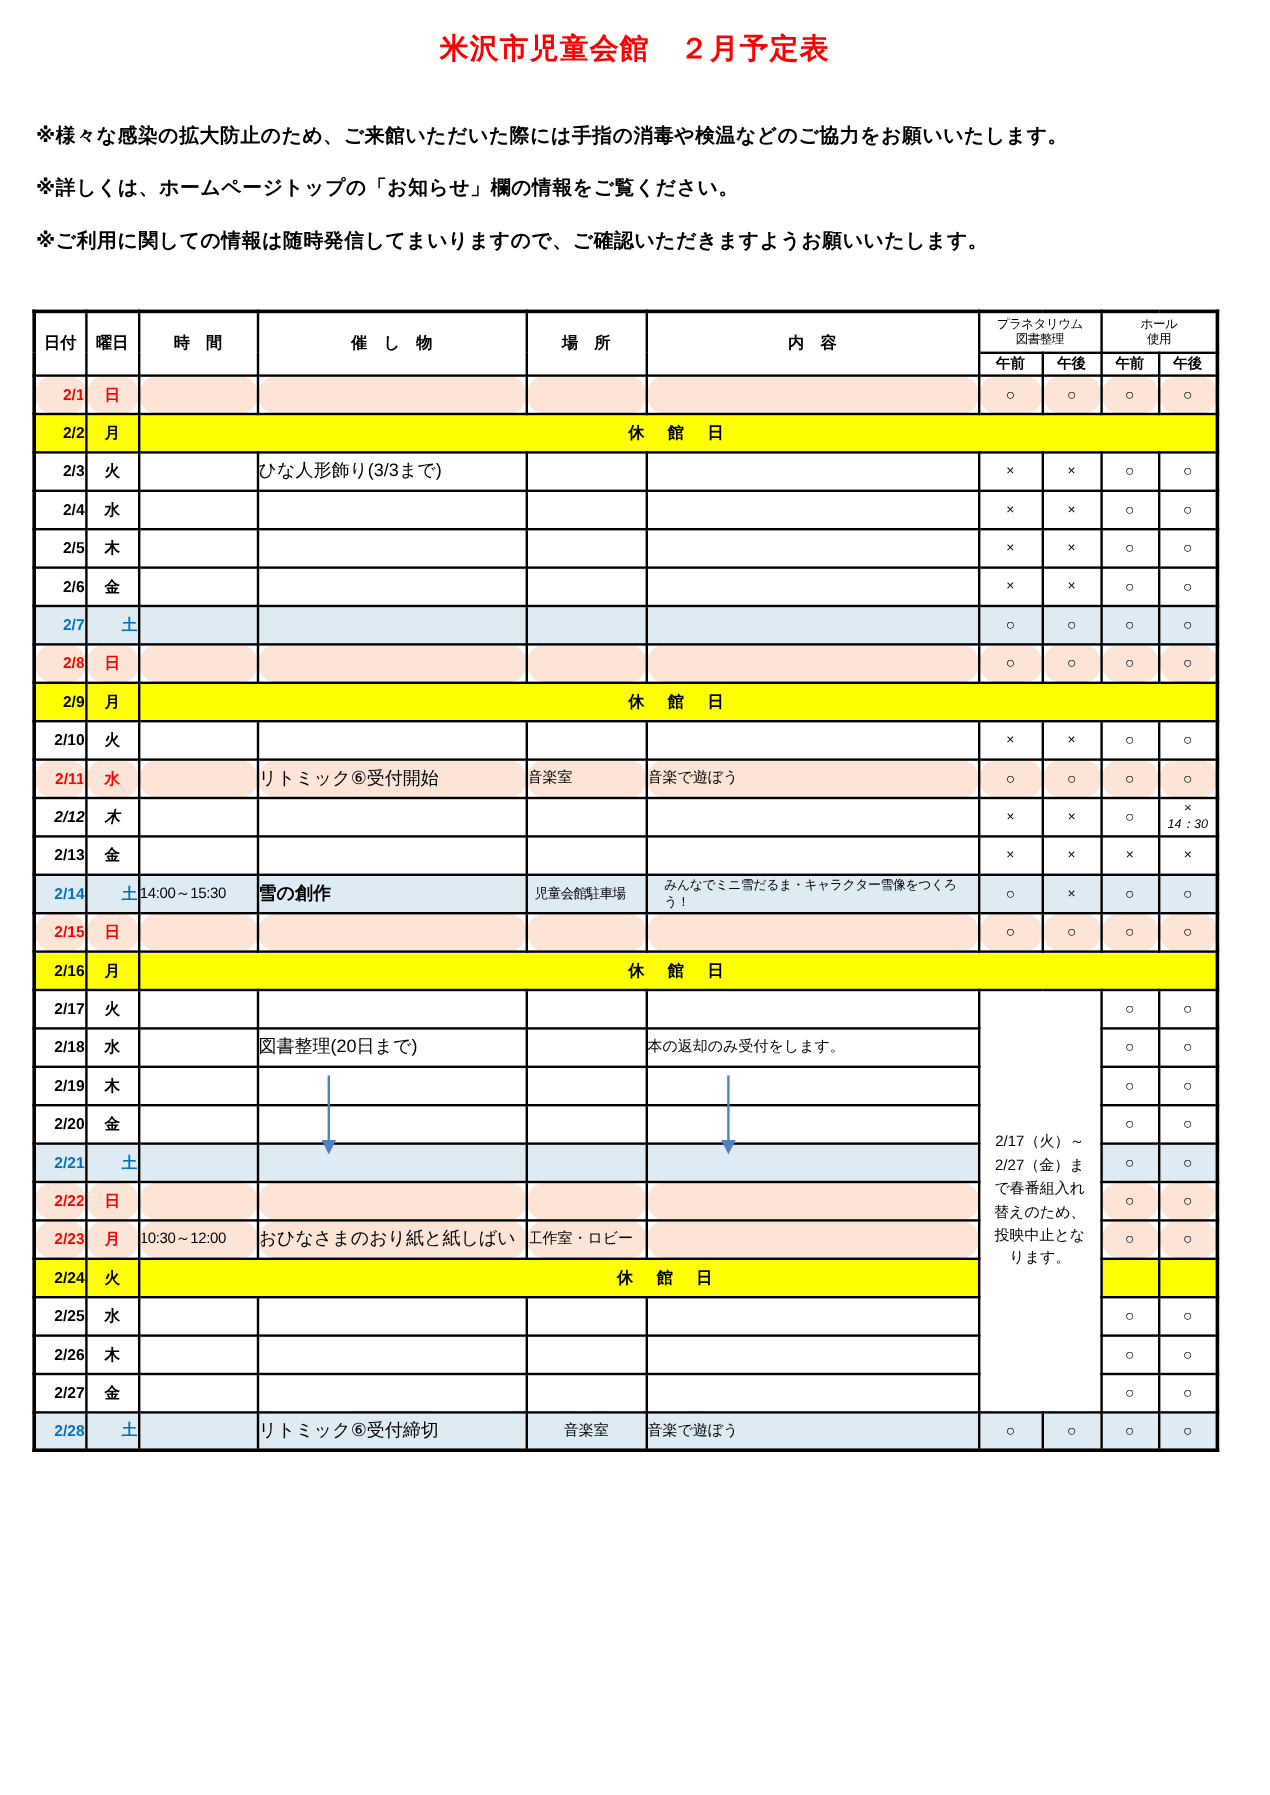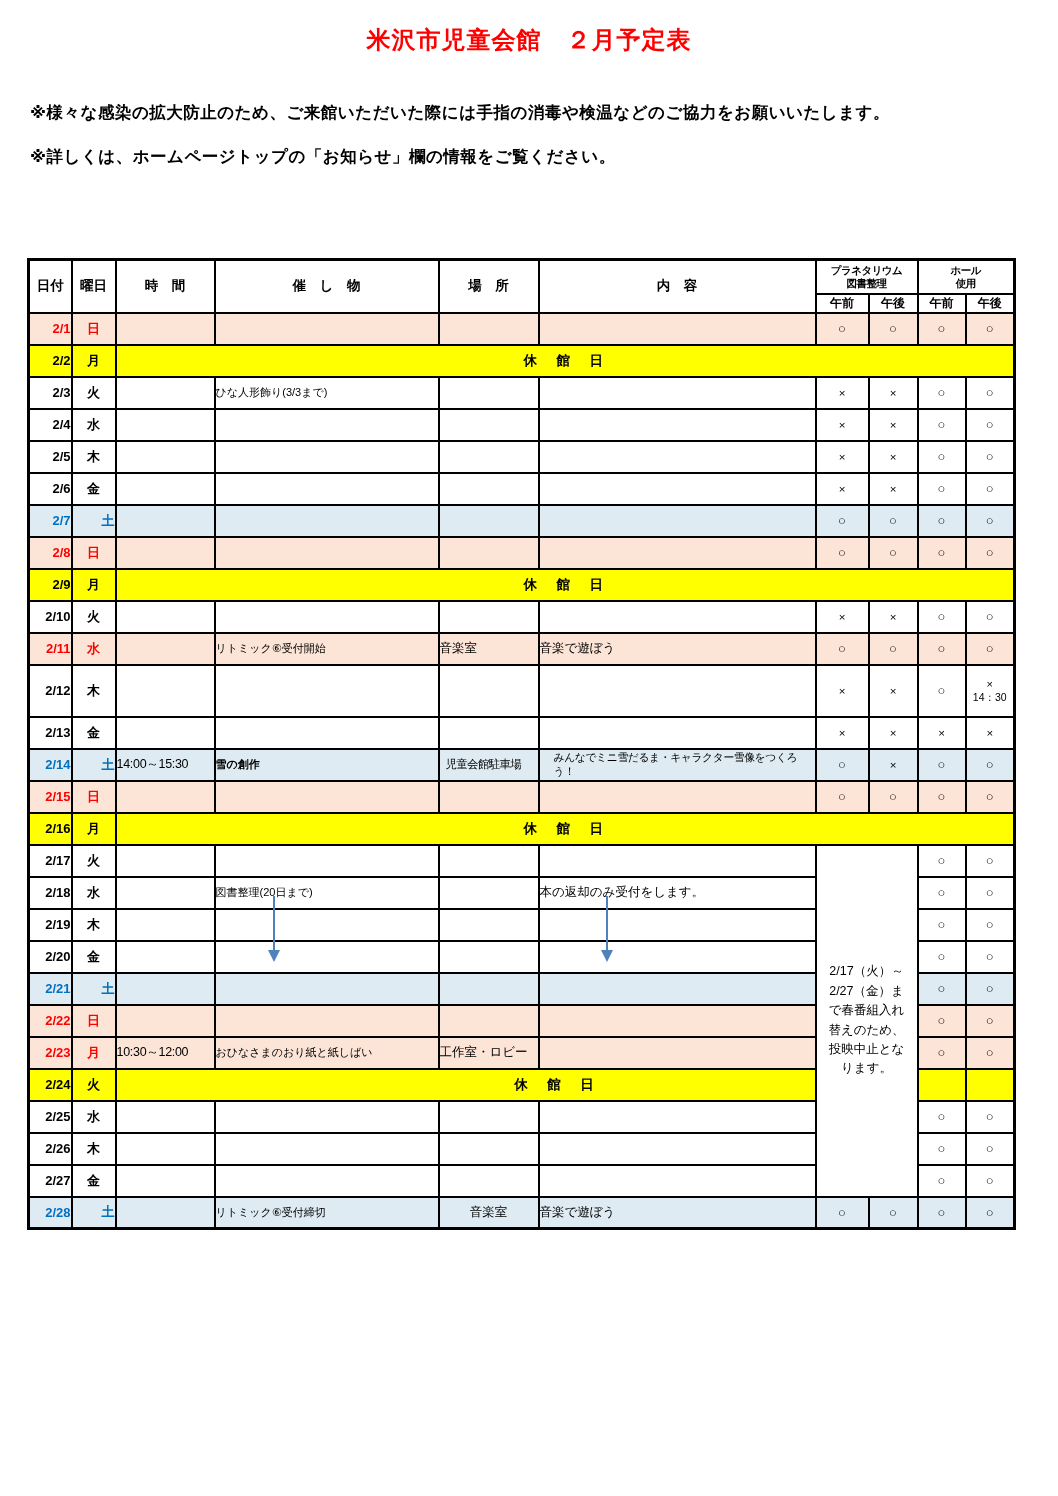--- a/index.html
+++ b/index.html
@@ -12,60 +12,61 @@
     color:var(--title-red,#FF0000);font-size:24px;font-weight:bold;letter-spacing:1px;
   }
   .notes{position:absolute;top:102px;left:30px;width:1000px;}
   .note-line{font-size:16.5px;font-weight:bold;letter-spacing:0.5px;margin-bottom:22px;white-space:nowrap;}
   .table-wrap{position:absolute;top:258px;left:27px;}
   table.schedule{border-collapse:collapse;table-layout:fixed;width:986px;border:3px solid #000;}
   .schedule th,.schedule td{border:2px solid #000;overflow:hidden;padding:0;vertical-align:middle;background:#fff;}
   thead tr.h1{height:34px;}
   thead tr.h2{height:19px;}
   tbody tr{height:32px;}
-  tbody tr.tall{height:52px;}
+  tbody tr.tall{height:32px;font-style:italic;}
   th{font-weight:bold;}
   .th-main{font-size:13.5px;}
-  .th-group div{font-size:10.5px;line-height:1.25;letter-spacing:-0.5px;font-weight:bold;}
+  .th-group div{font-size:10.5px;line-height:1.25;letter-spacing:-0.5px;font-weight:normal;}
   .th-sub{font-size:12px;}
   .c-date{text-align:right;padding-right:5px;font-weight:bold;font-size:13px;}
   .c-day{text-align:center;font-weight:bold;font-size:13px;}
   .c-time{text-align:left;font-size:12.5px;letter-spacing:-0.3px;}
-  .c-event{text-align:left;padding-left:5px;font-size:11px;}
+  .c-event{text-align:left;padding-left:5px;font-size:15px;}
   .c-event.b{font-weight:bold;}
   .c-place{text-align:left;padding-left:5px;font-size:12.5px;}
   .c-place.sm{font-size:11.5px;letter-spacing:-0.7px;padding-left:6px;}
   .c-place.ctr{text-align:center;padding-left:0;}
   .c-content{text-align:left;padding-left:5px;font-size:12.5px;}
   .c-content.sm{font-size:10.8px;letter-spacing:-0.4px;padding-left:14px;}
   .c-mark{text-align:center;font-size:13px;}
   .c-mark.mark-x{font-size:11.5px;}
   .mark-top{font-size:11px;line-height:1.2;}
   .mark-sub{font-size:10.5px;line-height:1.2;}
   .c-closed{text-align:center;font-weight:bold;font-size:13.5px;letter-spacing:3px;}
   .c-closed.partial{padding-left:180px;}
   .c-notice{
     background:#fff !important;font-size:12.5px;line-height:1.55;white-space:pre-line;
     text-align:center;vertical-align:middle;font-weight:normal;padding:2px 1px;
   }
-  tr.r-sun td{background:var(--sunday-bg,#FCE4D6);}
+  tr.r-sun td{background:var(--sunday-bg,#FCE4D6);border-radius:16px;}
   tr.r-sun .c-date,tr.r-sun .c-day{color:var(--sunday-text,#FF0000);}
   tr.r-sat td{background:var(--saturday-bg,#DEEBF2);}
   tr.r-sat .c-date,tr.r-sat .c-day{color:var(--saturday-text,#0070C0);text-align:right;}
   tr.r-closed td{background:var(--closed-bg,#FFFF00);}
   .down-arrow{position:absolute;width:14px;height:66px;}
 </style>
 </head>
 <body>
 
 <div class="page-title">米沢市児童会館　２月予定表</div>
 
 <div class="notes">
   <div class="note-line">※様々な感染の拡大防止のため、ご来館いただいた際には手指の消毒や検温などのご協力をお願いいたします。</div>
   <div class="note-line">※詳しくは、ホームページトップの「お知らせ」欄の情報をご覧ください。</div>
+  <div class="note-line">※ご利用に関しての情報は随時発信してまいりますので、ご確認いただきますようお願いいたします。</div>
 </div>
 
 <div class="table-wrap">
   <table class="schedule">
     <colgroup>
       <col style="width:43px">
         <col style="width:44px">
         <col style="width:99px">
       <col style="width:224px">
         <col style="width:100px">

